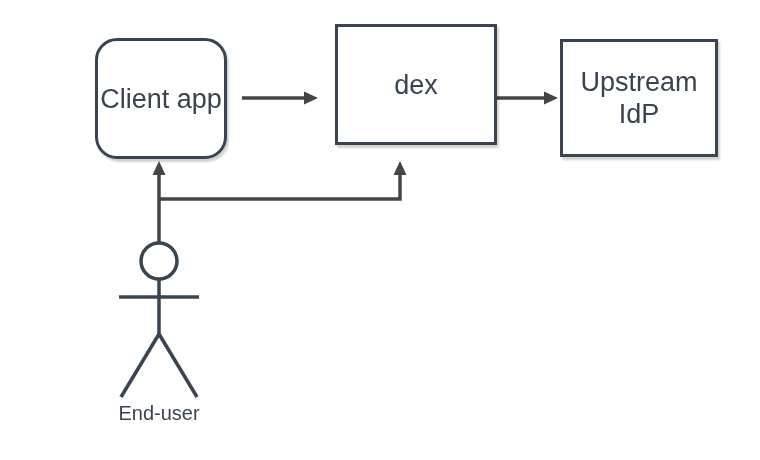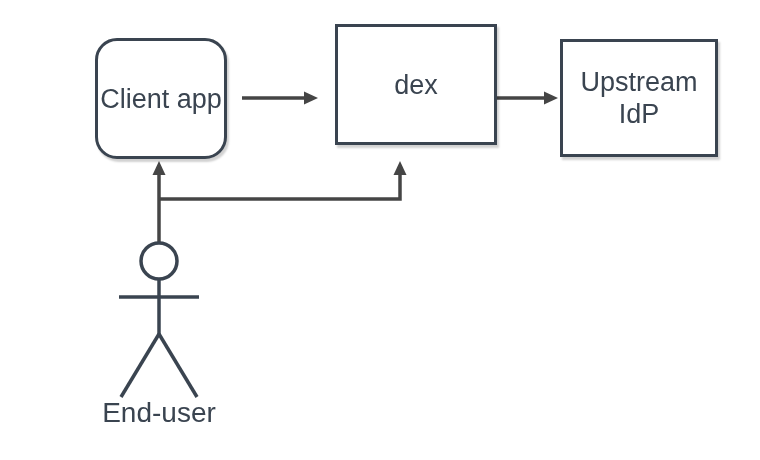--- a/index.html
+++ b/index.html
@@ -47,21 +47,21 @@
   .edge-stroke { stroke: var(--edge-color); stroke-width: 3.5px; fill: none; }
   .edge-head   { fill: var(--edge-color); stroke: none; }
   .actor-stroke { stroke: var(--node-stroke); stroke-width: 3.5px; fill: none; }
   .actor-head-circle { fill: var(--node-fill); }
   .actor-label {
     position: absolute;
     left: 79px; top: 398px;
     width: 160px;
     text-align: center;
     color: var(--text-color);
-    font-size: 28px;
+    font-size: 20px;
     line-height: 30px;
     z-index: 2;
   }
 </style>
 </head>
 <body>
 
 <div class="canvas">
 
   <div class="node node-client">

